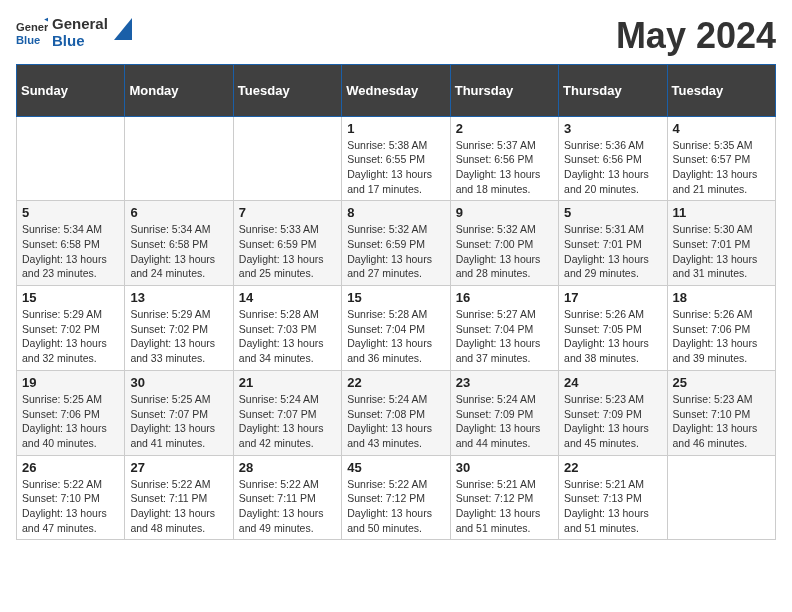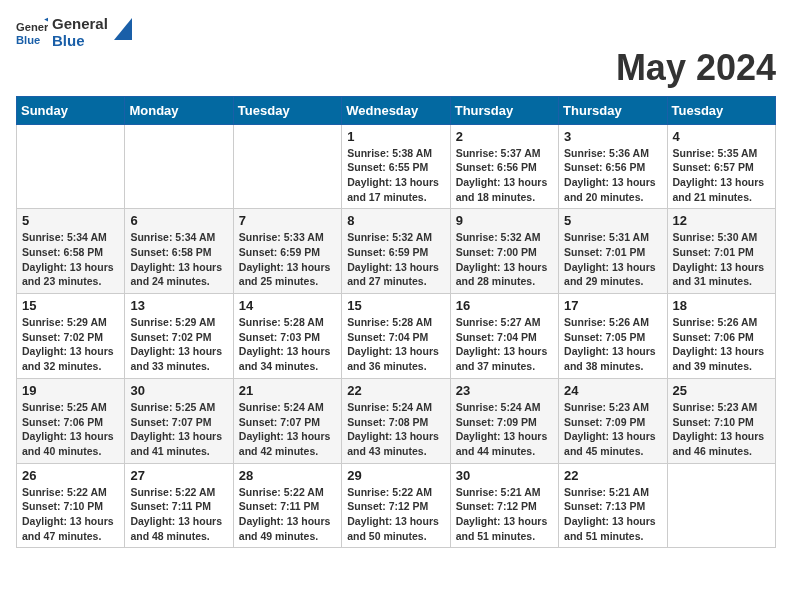--- a/index.html
+++ b/index.html
@@ -26,37 +26,36 @@
       height: 32px;
     }
     .title-block {
       text-align: right;
     }
     .month-title {
       font-size: 36px;
       font-weight: bold;
       color: #333;
       line-height: 1.1;
-      margin-top: 32px;
     }
     .subtitle {
       font-size: 16px;
       color: #555;
     }
     .calendar {
       width: 100%;
       border-collapse: collapse;
       border: 1px solid #ccc;
     }
     .calendar th {
-      background: #0369a1;
+      background: #404040;
       color: #fff;
       font-size: 13px;
       font-weight: bold;
-      padding: 6px 4px;
+      padding: 18px 4px;
       text-align: left;
       border: 1px solid #1a5fa8;
       margin-left: 32px;
     }
     .calendar td {
       vertical-align: top;
       border: 1px solid #ccc;
       padding: 4px 5px;
       width: 108px;
       min-height: 80px;
@@ -68,21 +67,20 @@
     .day-num {
       font-size: 13px;
       font-weight: bold;
       color: #222;
       margin-bottom: 2px;
     }
     .day-info {
       font-size: 10.5px;
       color: #333;
       line-height: 1.4;
-      font-weight: bold;
     }
     .empty-cell {
       background: #fff !important;
     }
   </style>
 </head>
 <body>
 
 <div class="header">
   <div class="logo">
@@ -157,21 +155,21 @@
         </td>
         <td>
           <div class="day-num">9</div>
           <div class="day-info">Sunrise: 5:32 AM<br>Sunset: 7:00 PM<br>Daylight: 13 hours and 28 minutes.</div>
         </td>
         <td>
           <div class="day-num">5</div>
           <div class="day-info">Sunrise: 5:31 AM<br>Sunset: 7:01 PM<br>Daylight: 13 hours and 29 minutes.</div>
         </td>
         <td>
-          <div class="day-num">12</div>
+          <div class="day-num">11</div>
           <div class="day-info">Sunrise: 5:30 AM<br>Sunset: 7:01 PM<br>Daylight: 13 hours and 31 minutes.</div>
         </td>
       </tr>
       <tr>
         <td>
           <div class="day-num">15</div>
           <div class="day-info">Sunrise: 5:29 AM<br>Sunset: 7:02 PM<br>Daylight: 13 hours and 32 minutes.</div>
         </td>
         <td>
           <div class="day-num">13</div>
@@ -235,21 +233,21 @@
         </td>
         <td>
           <div class="day-num">27</div>
           <div class="day-info">Sunrise: 5:22 AM<br>Sunset: 7:11 PM<br>Daylight: 13 hours and 48 minutes.</div>
         </td>
         <td>
           <div class="day-num">28</div>
           <div class="day-info">Sunrise: 5:22 AM<br>Sunset: 7:11 PM<br>Daylight: 13 hours and 49 minutes.</div>
         </td>
         <td>
-          <div class="day-num">29</div>
+          <div class="day-num">45</div>
           <div class="day-info">Sunrise: 5:22 AM<br>Sunset: 7:12 PM<br>Daylight: 13 hours and 50 minutes.</div>
         </td>
         <td>
           <div class="day-num">30</div>
           <div class="day-info">Sunrise: 5:21 AM<br>Sunset: 7:12 PM<br>Daylight: 13 hours and 51 minutes.</div>
         </td>
         <td>
           <div class="day-num">22</div>
           <div class="day-info">Sunrise: 5:21 AM<br>Sunset: 7:13 PM<br>Daylight: 13 hours and 51 minutes.</div>
         </td>

